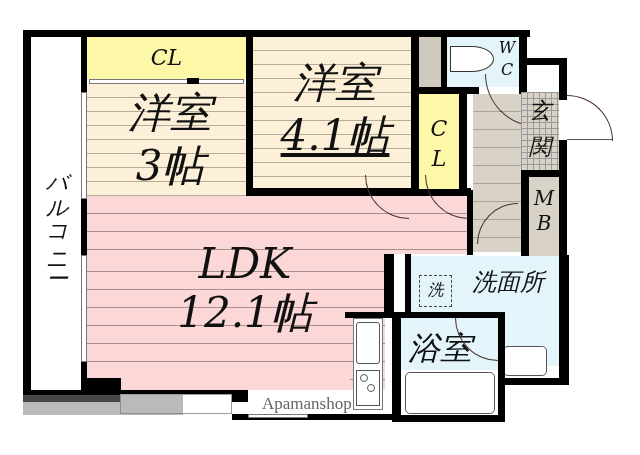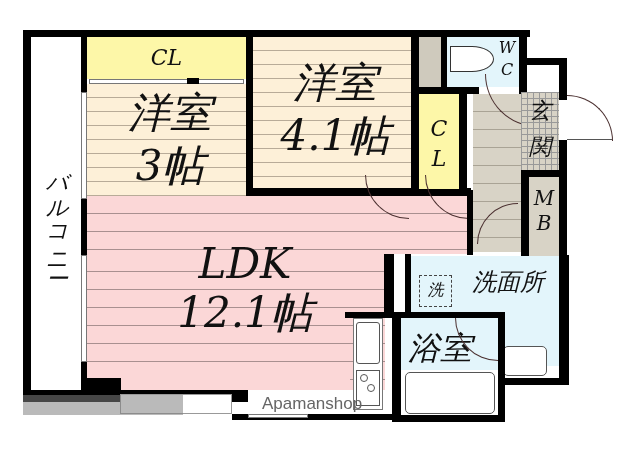--- a/index.html
+++ b/index.html
@@ -37,21 +37,21 @@
 <div class="wall" style="left:187px;top:78px;width:12px;height:6px;"></div>
 
 <div class="abs stripes-cream" style="left:87px;top:84px;width:159px;height:114px;"></div>
 <div class="lbl" style="left:100px;top:92px;width:140px;font-size:42px;">洋室</div>
 <div class="lbl" style="left:100px;top:145px;width:140px;font-size:42px;">3帖</div>
 <div class="abs" style="left:87px;top:198px;width:159px;height:6px;background:#fff;border-top:1px solid #777;"></div>
 <div class="wall" style="left:246px;top:30px;width:7px;height:175px;"></div>
 
 <div class="abs stripes-cream" style="left:253px;top:37px;width:158px;height:153px;"></div>
 <div class="lbl" style="left:265px;top:62px;width:140px;font-size:42px;">洋室</div>
-<div class="lbl" style="left:260px;top:115px;width:150px;font-size:42px;">4.1帖</div>
+<div class="lbl" style="left:260px;top:115px;width:150px;font-size:42px;text-decoration:underline;">4.1帖</div>
 <div class="wall" style="left:411px;top:30px;width:8px;height:165px;"></div>
 <div class="wall" style="left:246px;top:188px;width:225px;height:8px;"></div>
 
 <div class="abs" style="left:419px;top:37px;width:22px;height:50px;background:#cfcabd;"></div>
 <div class="wall" style="left:441px;top:30px;width:6px;height:60px;"></div>
 
 <div class="abs" style="left:447px;top:37px;width:72px;height:50px;background:#e3f5fb;"></div>
 <div class="abs" style="left:450px;top:46px;width:44px;height:26px;border:1px solid #333;border-radius:0 50% 50% 0/0 50% 50% 0;background:#fff;"></div>
 <div class="lbl" style="left:497px;top:40px;width:20px;font-size:16px;">W</div>
 <div class="lbl" style="left:497px;top:62px;width:20px;font-size:16px;">C</div>
@@ -119,13 +119,13 @@
 <div class="door-arc" style="left:455px;top:318px;width:42px;height:42px;border-radius:0 0 0 100%;border-top:none;border-right:none;"></div>
 <div class="abs" style="left:405px;top:372px;width:90px;height:42px;background:#fff;border:1px solid #555;border-radius:5px;"></div>
 <div class="wall" style="left:392px;top:312px;width:9px;height:110px;"></div>
 <div class="wall" style="left:498px;top:312px;width:7px;height:110px;"></div>
 <div class="wall" style="left:392px;top:415px;width:113px;height:7px;"></div>
 
 <div class="wall" style="left:232px;top:414px;width:160px;height:6px;"></div>
 <div class="abs" style="left:248px;top:414px;width:60px;height:4px;background:#fff;border:1px solid #777;"></div>
 
 <div class="abs" style="left:23px;top:395px;width:160px;height:20px;background:rgba(130,130,130,0.55);"></div>
-<div class="abs" style="left:262px;top:394px;width:130px;font-family:Liberation Sans, sans-serif;font-size:17px;color:#666;">Apamanshop</div>
+<div class="abs" style="left:262px;top:394px;width:130px;font-family:Liberation Serif, serif;font-size:17px;color:#666;">Apamanshop</div>
 
 </body></html>

